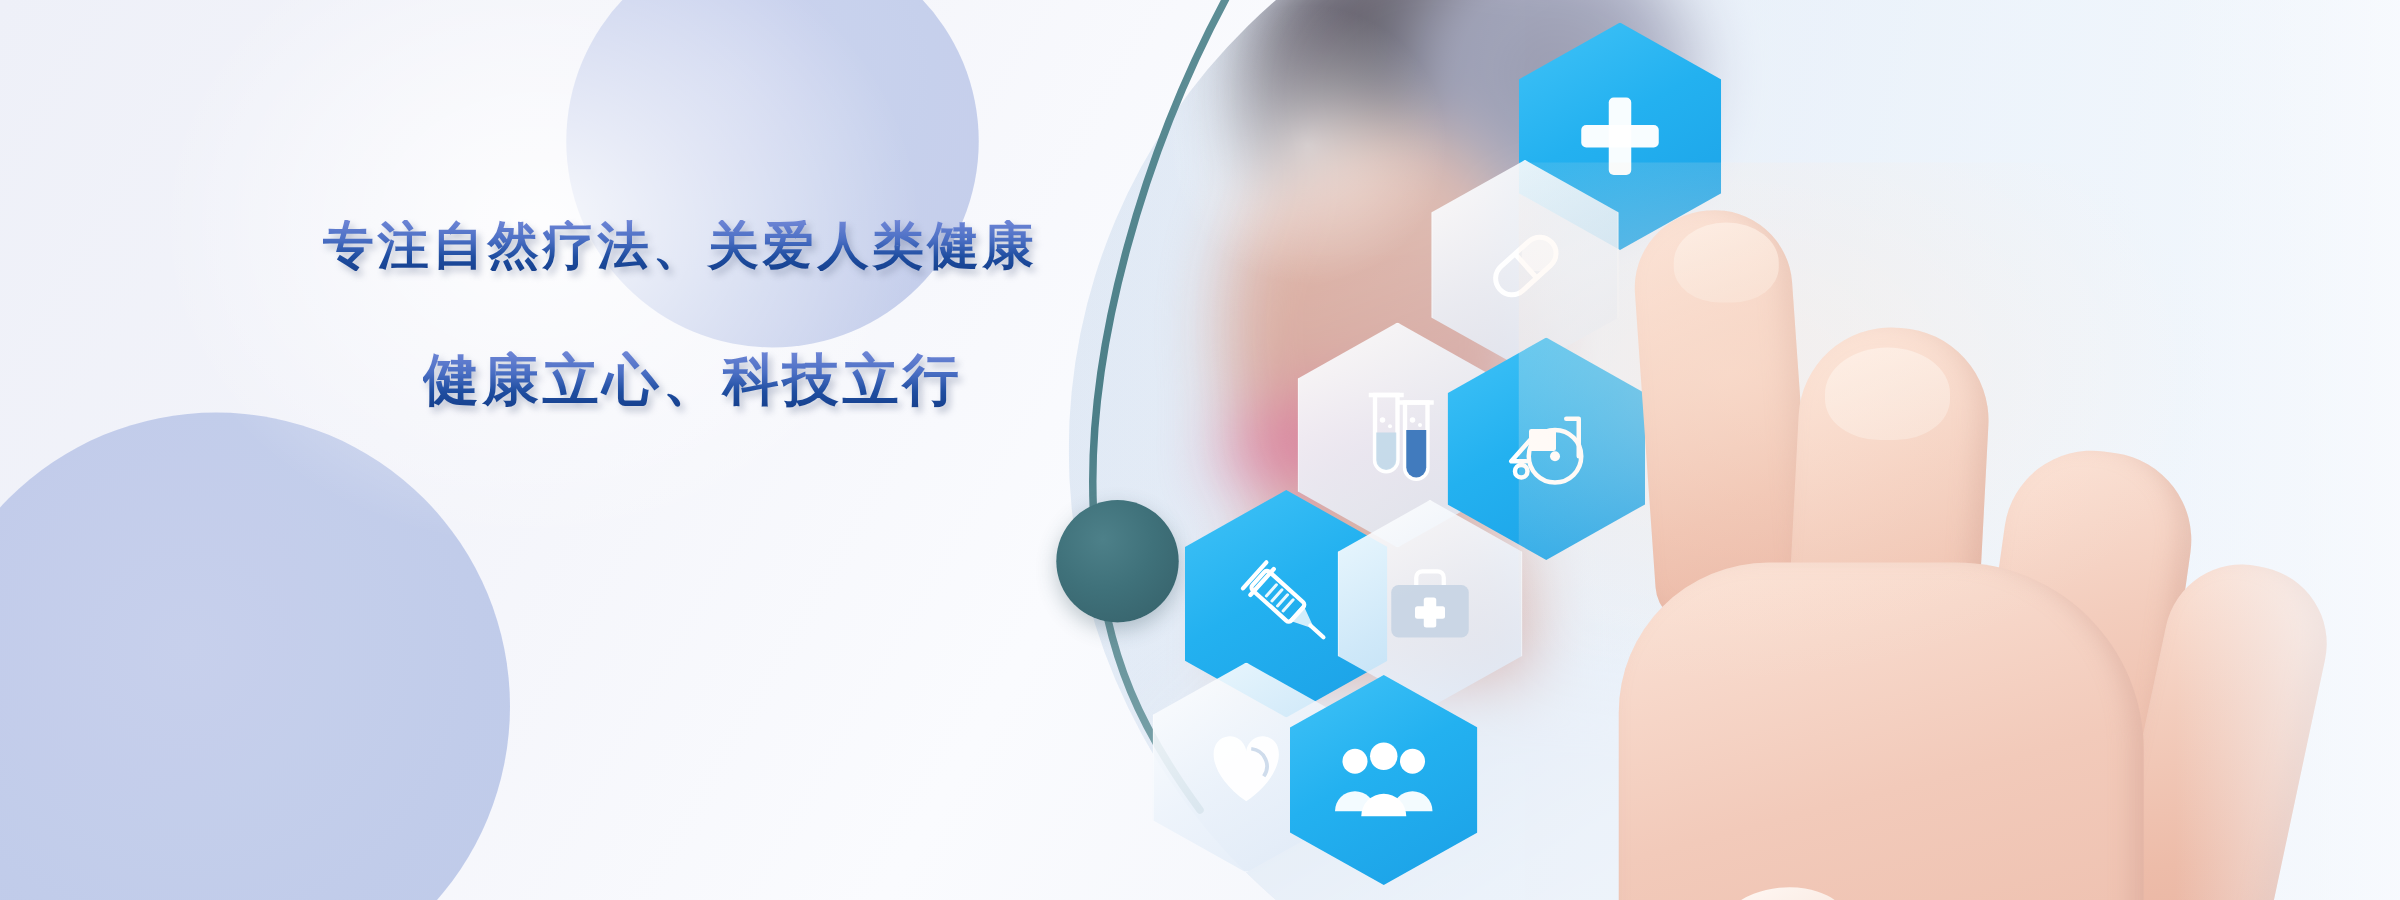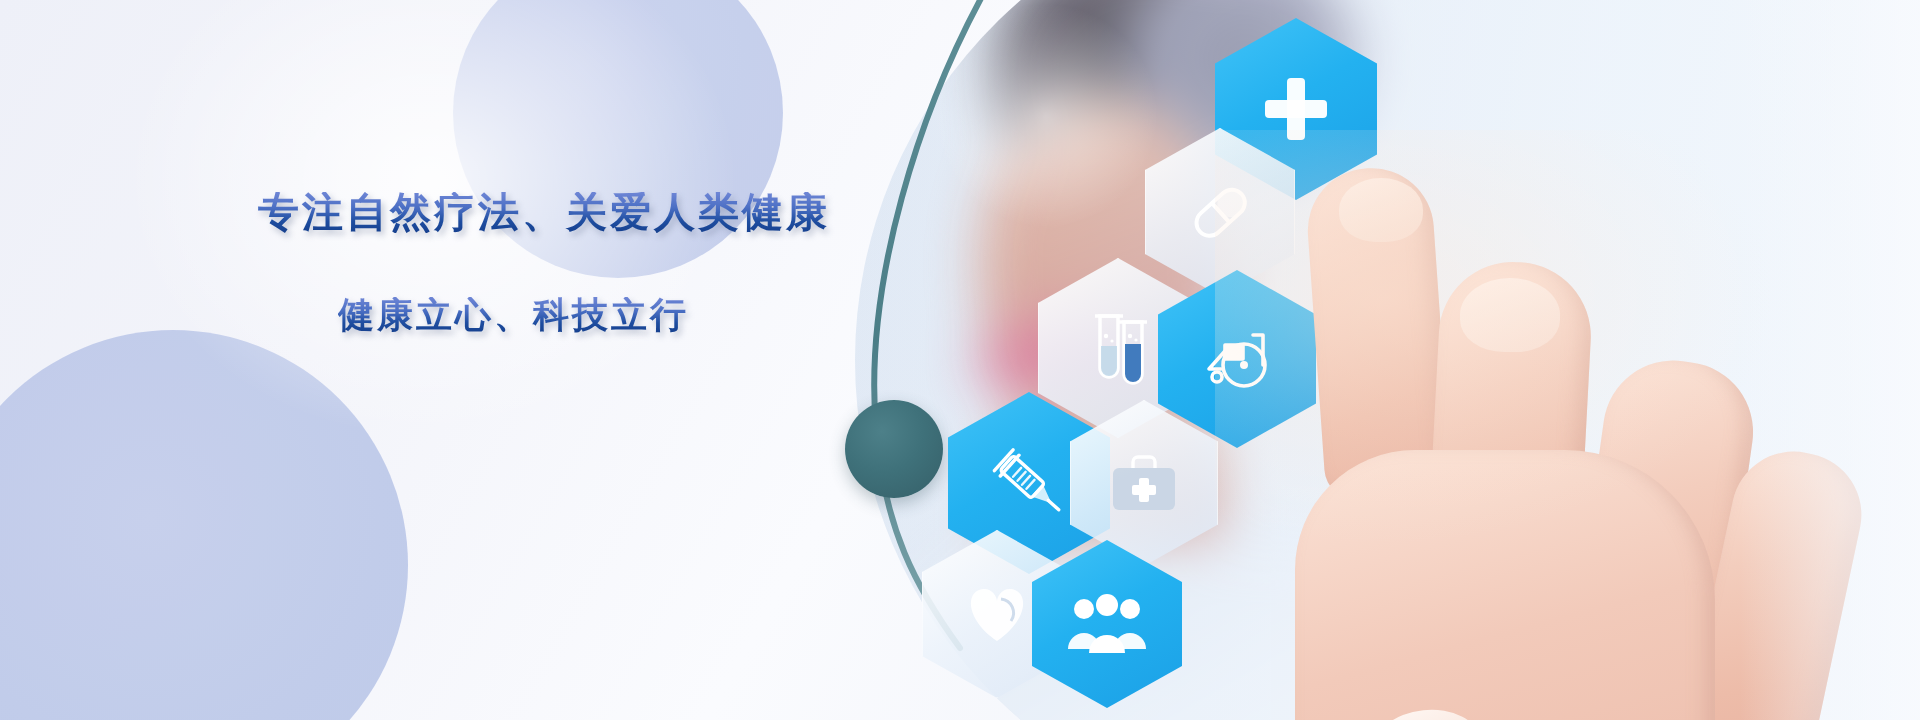--- a/index.html
+++ b/index.html
@@ -45,24 +45,23 @@
     font-weight:700;
     letter-spacing:3px;
     line-height:1;
     background:linear-gradient(180deg,#6f86d6 0%,#4b6fc4 38%,#1e4da0 72%,#16408e 100%);
     -webkit-background-clip:text;
     background-clip:text;
     color:transparent;
     -webkit-text-fill-color:transparent;
     filter:drop-shadow(3px 4px 3px rgba(120,130,160,.45));
     white-space:nowrap;
-    margin-top:16px;
   }
   #hl-line-1{font-size:41px;}
-  #hl-line-2{font-size:36px;margin-top:64px;margin-left:80px;}
+  #hl-line-2{font-size:45px;margin-top:64px;margin-left:80px;}
 
   
   #photo-panel{
     position:absolute;
     left:855px;top:0;
     width:1065px;height:720px;
     overflow:hidden;
     z-index:3;
   }
   

